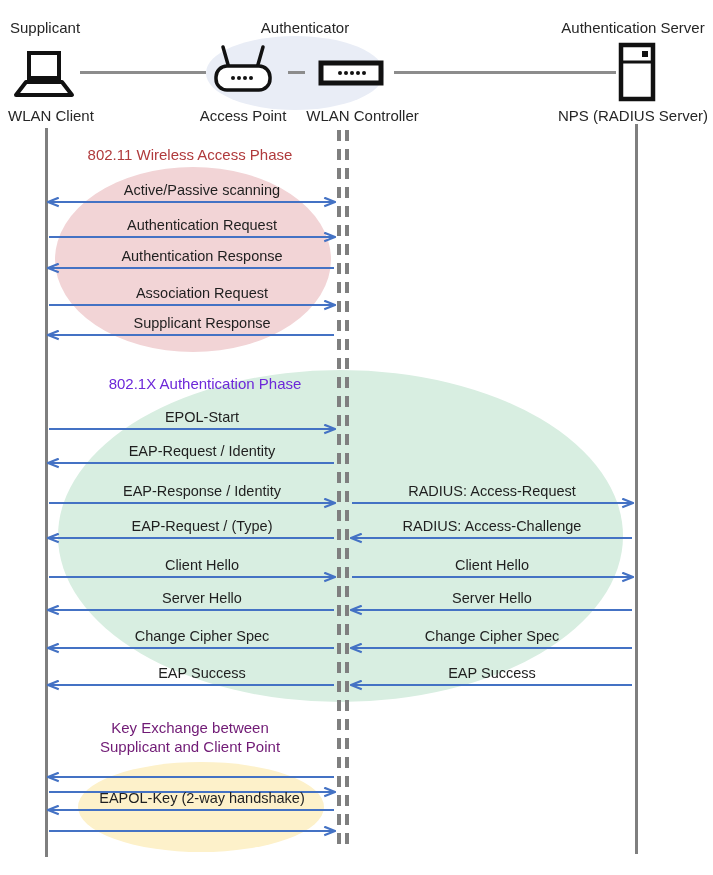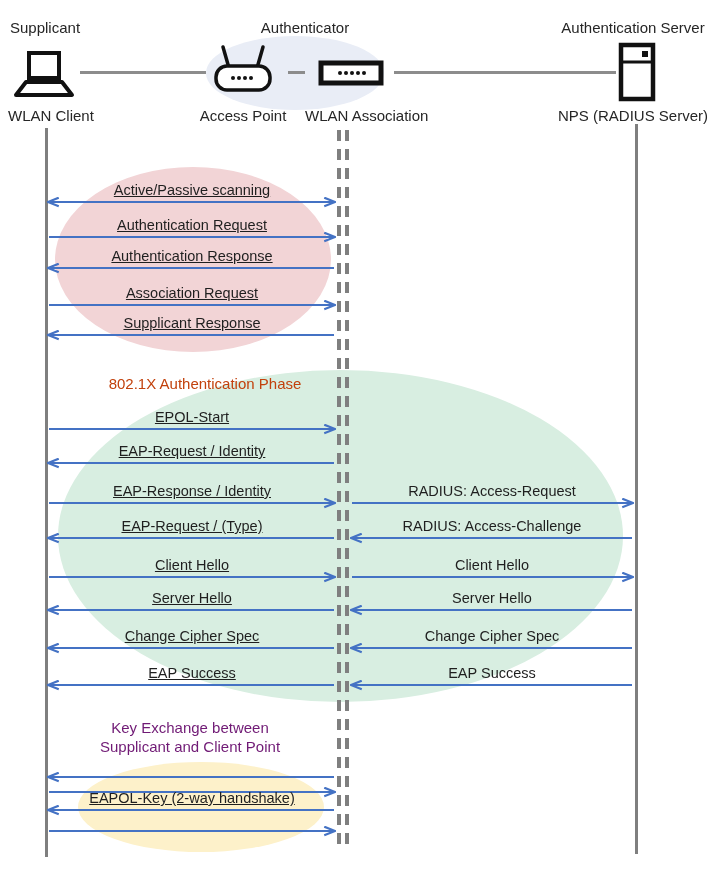--- a/index.html
+++ b/index.html
@@ -4,25 +4,25 @@
 <style>
   html,body{margin:0;padding:0;background:#ffffff;}
   .canvas{position:relative;width:713px;height:875px;background:#ffffff;
           font-family:"Liberation Sans",sans-serif;overflow:hidden;}
 
   
   .lbl{position:absolute;font-size:15px;color:#262626;white-space:nowrap;z-index:6;}
   .center{text-align:center;}
   .msg{position:absolute;height:18px;line-height:18px;font-size:14.5px;color:#1f1f1f;
        text-align:center;white-space:nowrap;z-index:6;}
-  .msgL{left:50px;width:284px;text-decoration:underline;}
+  .msgL{left:60px;width:284px;}
   .msgR{left:352px;width:280px;}
   .phase{position:absolute;font-size:15px;white-space:nowrap;text-align:center;z-index:6;}
   .ph-red{color:#B03A3C;}
-  .ph-green{color:#c2410c;}
+  .ph-green{color:#6d28d9;}
   .ph-orange{color:#701a75;}
 
   
   .ellipse{position:absolute;border-radius:50%;z-index:1;}
   .el-red{left:55px;top:167px;width:276px;height:185px;background:#F2D4D6;}
   .el-green{left:58px;top:370px;width:565px;height:332px;background:#D8EEE1;}
   .el-yellow{left:78px;top:762px;width:246px;height:90px;background:#FDF1CA;}
   .el-blue{left:206px;top:36px;width:178px;height:74px;background:#E9EDF6;}
 
   .lifeline{position:absolute;width:3px;background:#7f7f7f;z-index:2;}
@@ -76,28 +76,29 @@
   </svg>
 
   <svg class="icon" style="left:618px;top:42px" width="38" height="60" viewBox="0 0 38 60">
     <rect x="3" y="3" width="32" height="54" fill="#fff" stroke="#111" stroke-width="4.5"></rect>
     <line x1="3" y1="20" x2="35" y2="20" stroke="#111" stroke-width="3"></line>
     <rect x="24" y="9" width="6" height="6" fill="#111"></rect>
   </svg>
 
   <div class="lbl" style="left:8px;top:107px">WLAN Client</div>
   <div class="lbl center" style="left:193px;top:107px;width:100px">Access Point</div>
-  <div class="lbl center" style="left:305px;top:107px;width:115px">WLAN Association</div>
+  <div class="lbl center" style="left:305px;top:107px;width:115px">WLAN Controller</div>
   <div class="lbl center" style="left:558px;top:107px;width:150px">NPS (RADIUS Server)</div>
 
   <div class="lifeline" style="left:45px;top:128px;height:729px"></div>
   <div class="dashline" style="left:337px;top:130px;height:722px"></div>
   <div class="dashline" style="left:345px;top:130px;height:722px"></div>
   <div class="lifeline" style="left:635px;top:124px;height:730px"></div>
 
+  <div class="phase ph-red" style="left:40px;top:146px;width:300px">802.11 Wireless Access Phase</div>
   <div class="phase ph-green" style="left:55px;top:375px;width:300px">802.1X Authentication Phase</div>
   <div class="phase ph-orange" style="left:40px;top:719px;width:300px">Key Exchange between</div>
   <div class="phase ph-orange" style="left:40px;top:738px;width:300px">Supplicant and Client Point</div>
 
   <svg class="overlay" width="713" height="875" viewBox="0 0 713 875">
     <defs>
       <marker id="ah" viewBox="0 0 12 10" refX="10" refY="5" markerWidth="13" markerHeight="11" markerUnits="userSpaceOnUse" orient="auto-start-reverse">
         <path d="M1,1 L11,5 L1,9" fill="none" stroke="#4472C4" stroke-width="2"></path>
       </marker>
     </defs>

